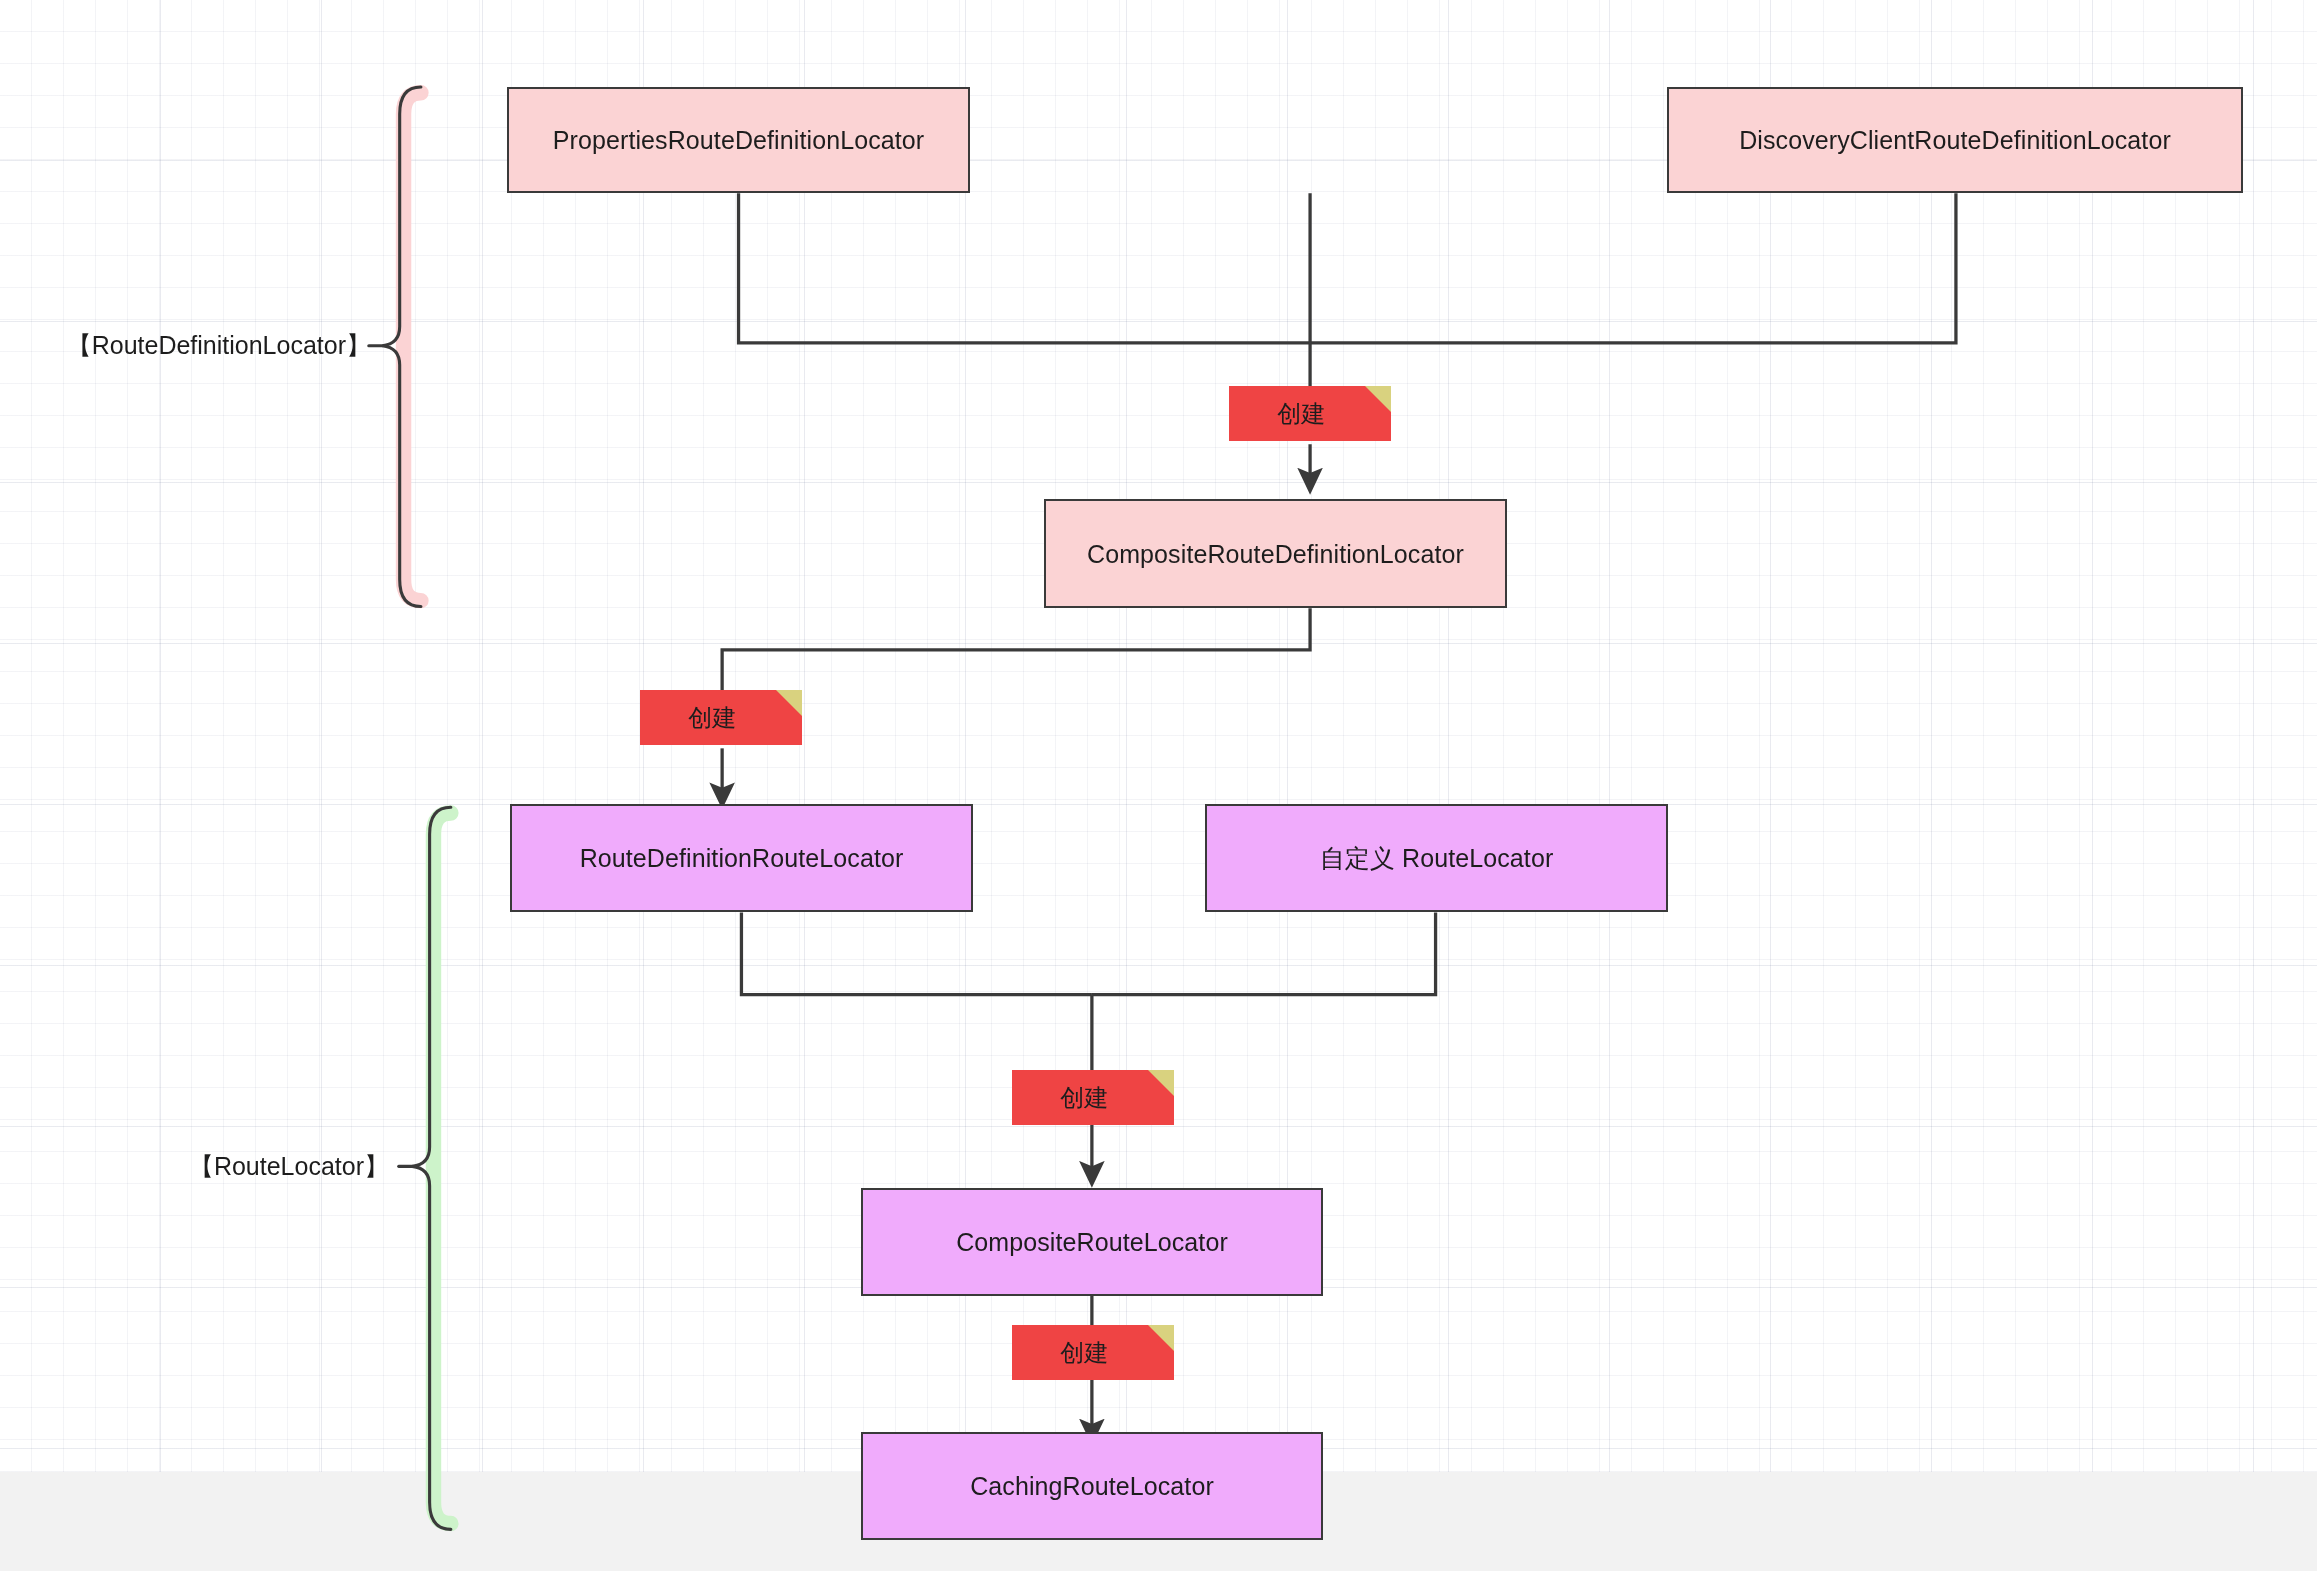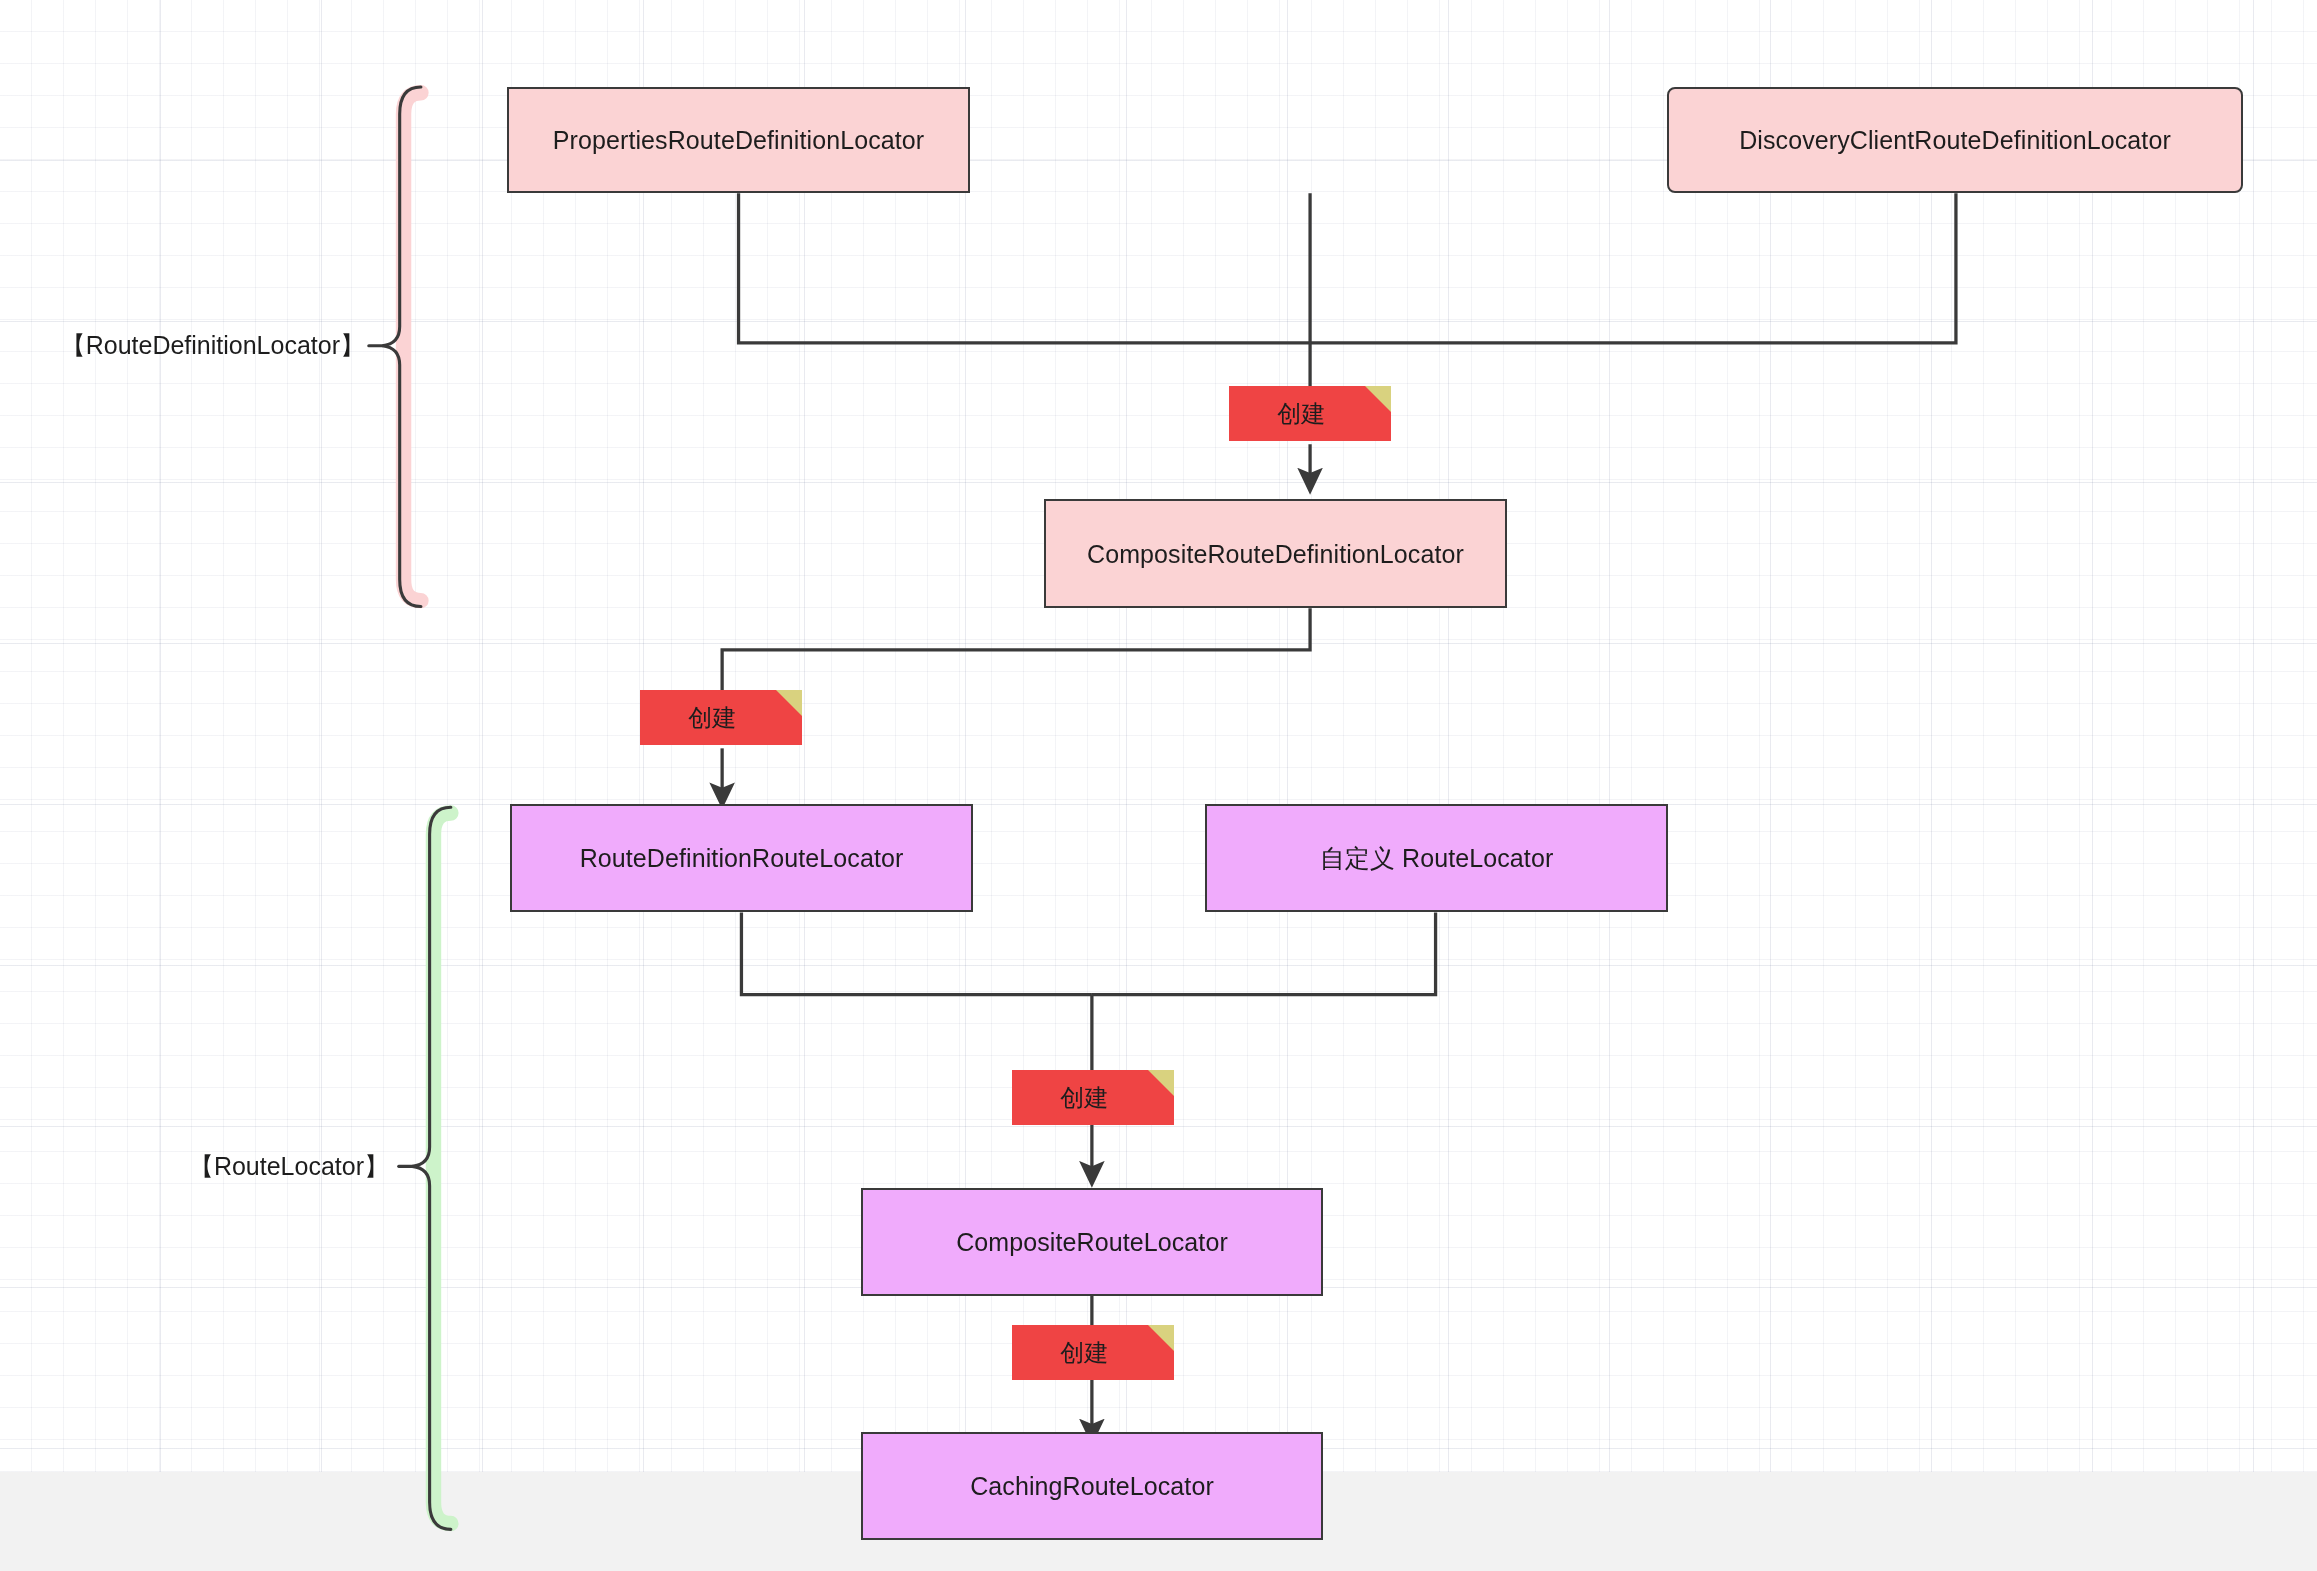--- a/index.html
+++ b/index.html
@@ -138,28 +138,28 @@
     </g>
 
     <g>
       <path d="M 467,842 Q 449,842 449,864 L 449,1556 Q 449,1578 467,1578" fill="none" stroke="#cdf3ca" stroke-width="16" stroke-linecap="round"></path>
       <path d="M 467,836 Q 445,836 445,864 L 445,1188 Q 445,1206 427,1208 Q 445,1210 445,1228
                L 445,1556 Q 445,1584 467,1584" fill="none" stroke="#3a3a3a" stroke-width="3.2" stroke-linecap="round"></path>
       <path d="M 427,1208 L 413,1208" fill="none" stroke="#3a3a3a" stroke-width="3.2" stroke-linecap="round"></path>
     </g>
   </svg>
 
-  <div class="brace-label" style="left:6px; top:329px; width:359px;">【RouteDefinitionLocator】</div>
+  <div class="brace-label" style="left:12px; top:329px; width:359px;">【RouteDefinitionLocator】</div>
 
   <div class="brace-label" style="left:0px; top:1150px; width:389px;">【RouteLocator】</div>
 
   <div class="node pink" style="left:507px; top:87px; width:463px; height:106px;">PropertiesRouteDefinitionLocator</div>
 
 
-  <div class="node pink" style="left:1667px; top:87px; width:576px; height:106px;border-radius:8px;">DiscoveryClientRouteDefinitionLocator</div>
+  <div class="node pink" style="left:1667px; top:87px; width:576px; height:106px;">DiscoveryClientRouteDefinitionLocator</div>
 
   <div class="node pink" style="left:1044px; top:499px; width:463px; height:109px;">CompositeRouteDefinitionLocator</div>
 
   <div class="node green" style="left:510px; top:804px; width:463px; height:108px;">RouteDefinitionRouteLocator</div>
 
   <div class="node green" style="left:861px; top:1188px; width:462px; height:108px;">CompositeRouteLocator</div>
 
   <div class="node green" style="left:1205px; top:804px; width:463px; height:108px;">自定义 RouteLocator</div>
 
   <div class="node green" style="left:861px; top:1432px; width:462px; height:108px;">CachingRouteLocator</div>

